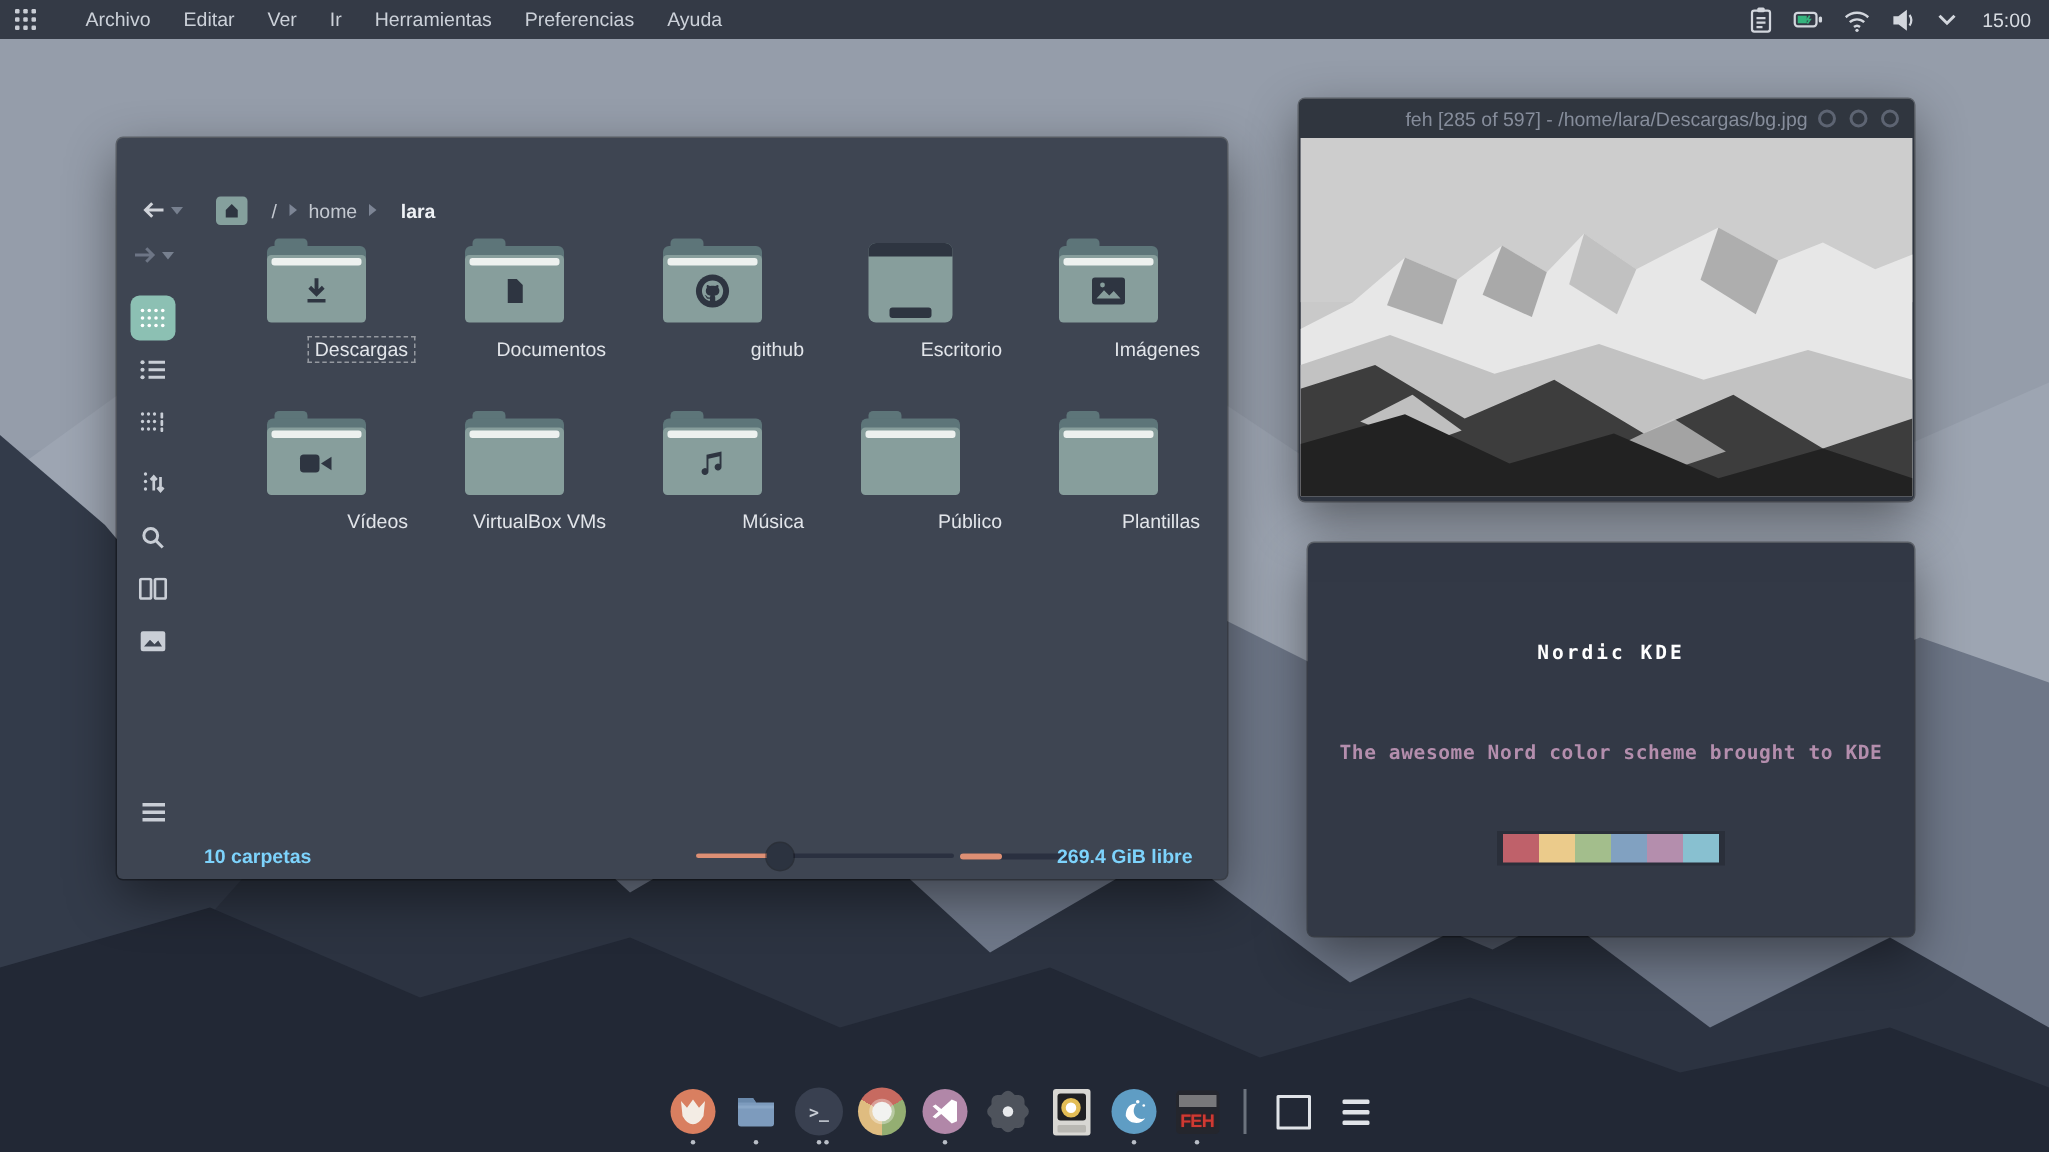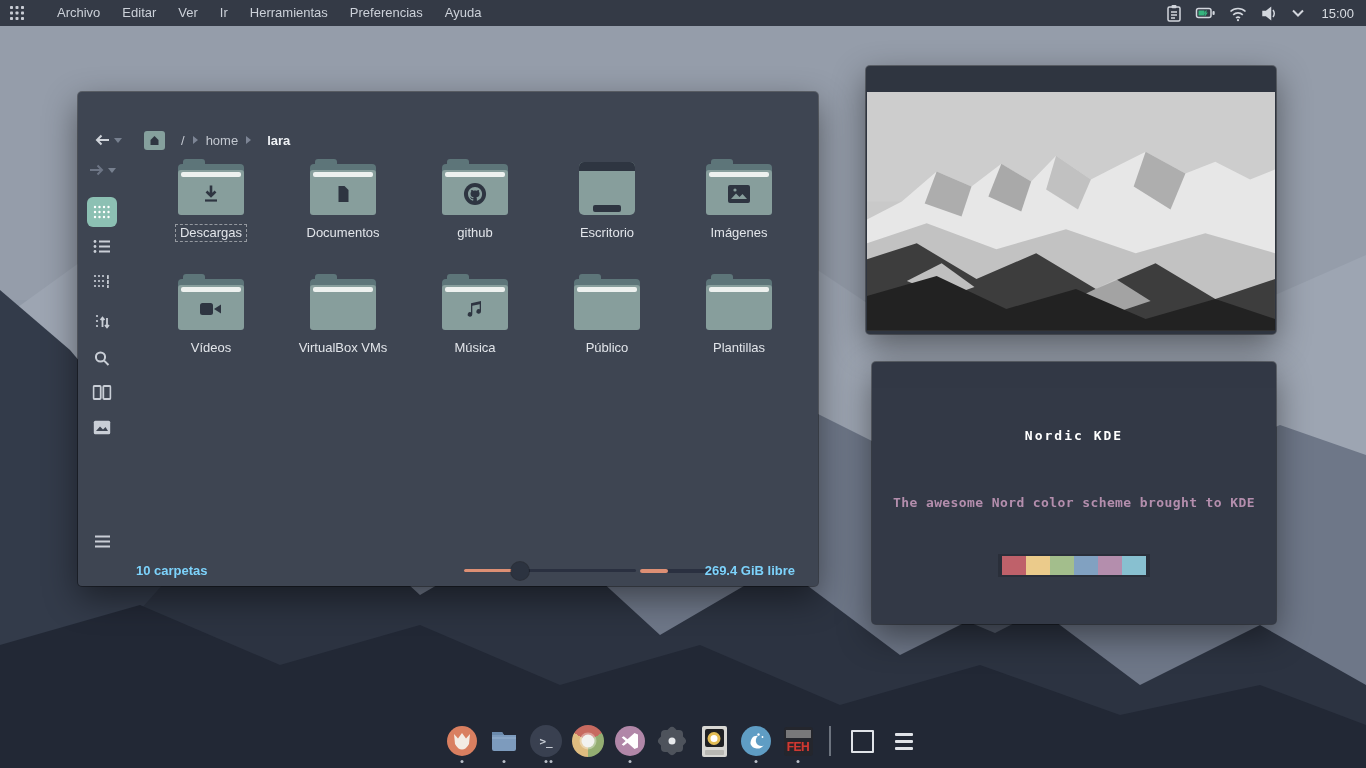--- a/index.html
+++ b/index.html
@@ -40,21 +40,21 @@
   .crumbs { display:flex; align-items:center; margin-left:16px; font-size:13px; color:#c3c8d0; gap:8px; }
   .crumb { cursor:pointer; }
   .crumb.current { font-weight:bold; color:#eef1f5; margin-left:8px; }
   .crumb-sep { width:0; height:0; border-top:4px solid transparent; border-bottom:4px solid transparent; border-left:5px solid #7d8595; }
 
   .side { position:absolute; top:0; left:0; width:48px; bottom:30px; }
   .side-ic { position:absolute; left:50%; transform:translateX(-50%); cursor:pointer; display:flex; align-items:center; gap:3px; }
   .view-active { width:30px; height:30px; border-radius:6px; display:flex; align-items:center; justify-content:center; }
 
   .fgrid { position:absolute; left:67px; top:0; width:660px; }
-  .fcell { position:absolute; width:132px; text-align:center; cursor:pointer; }
+  .fcell { position:absolute; width:132px; text-align:right; cursor:pointer; }
   .folder { position:relative; width:66px; height:56px; margin:0 auto; }
   .ftab   { position:absolute; top:0; left:5px; width:22px; height:10px; background:#5d7579; border-radius:3px 3px 0 0; }
   .fback  { position:absolute; top:5px; left:0; right:0; bottom:2px; background:#5d7579; border-radius:4px; }
   .ffront { position:absolute; top:11px; left:0; right:0; bottom:0; background:#879e9c; border-radius:3px; }
   .fstrip { position:absolute; top:2px; left:3px; right:3px; height:5px; background:#edf1ef; border-radius:2px; }
   .emblem { position:absolute; left:50%; top:54%; transform:translate(-50%,-50%); }
   .flabel { display:inline-block; margin-top:9px; font-size:13px; color:#e2e5ea; line-height:1.1; padding:1px 4px; border:1px dashed transparent; }
   .flabel.selected { border-color:rgba(255,255,255,.45); }
   .desk-body { position:absolute; inset:3px 5px 0 5px; background:#879e9c; border-radius:5px; }
   .desk-top  { position:absolute; top:0; left:0; right:0; height:9px; background:#2e3541; border-radius:5px 5px 0 0; }
@@ -468,20 +468,28 @@
       </div>
       <div class="cap-bar">
         <div class="cap-fill" style="background: rgb(221, 143, 116);"></div>
       </div>
       <span class="status-free">269.4 GiB libre</span>
     </div>
   </div>
 </div>
 
 <div class="window feh">
+  <div class="titlebar inactive">
+    <span>feh [285 of 597] - /home/lara/Descargas/bg.jpg</span>
+    <div class="winbtns">
+      <span class="wbtn outline"></span>
+      <span class="wbtn outline"></span>
+      <span class="wbtn outline"></span>
+    </div>
+  </div>
   <svg class="feh-img" viewBox="0 0 410 240" preserveAspectRatio="none">
     <rect width="410" height="240" fill="#c9c9c9"></rect>
     <rect width="410" height="110" fill="#cdcdcd"></rect>
     <path d="M0,128 35,110 70,80 105,95 135,72 165,90 190,64 225,88 250,75 280,60 320,82 350,70 385,88 410,78 410,240 0,240Z" fill="#e7e7e7"></path>
     <path d="M70,80 105,95 95,125 58,112Z" fill="#9a9a9a" opacity="0.75"></path>
     <path d="M135,72 165,90 155,120 122,105Z" fill="#8f8f8f" opacity="0.7"></path>
     <path d="M280,60 320,82 305,118 268,95Z" fill="#969696" opacity="0.7"></path>
     <path d="M190,64 225,88 212,118 180,98Z" fill="#a8a8a8" opacity="0.6"></path>
     <path d="M0,152 60,132 130,158 200,138 270,162 340,142 410,162 410,240 0,240Z" fill="#c2c2c2"></path>
     <path d="M0,168 50,152 110,188 170,162 230,198 290,172 350,208 410,188 410,240 0,240Z" fill="#3d3d3d"></path>

